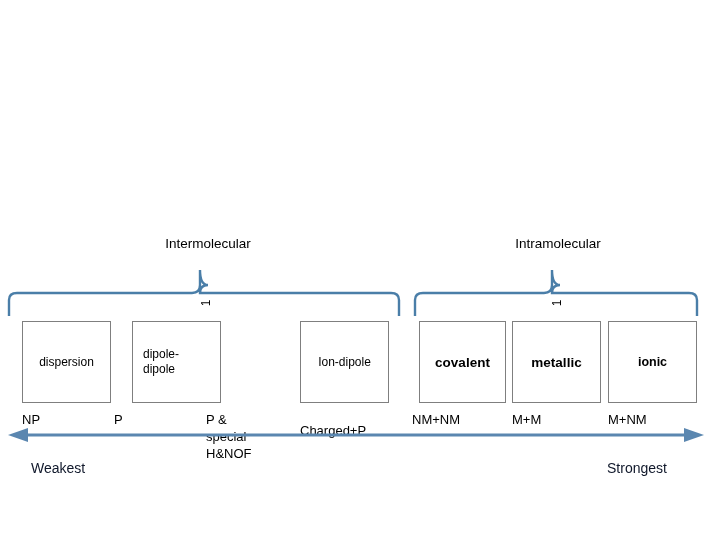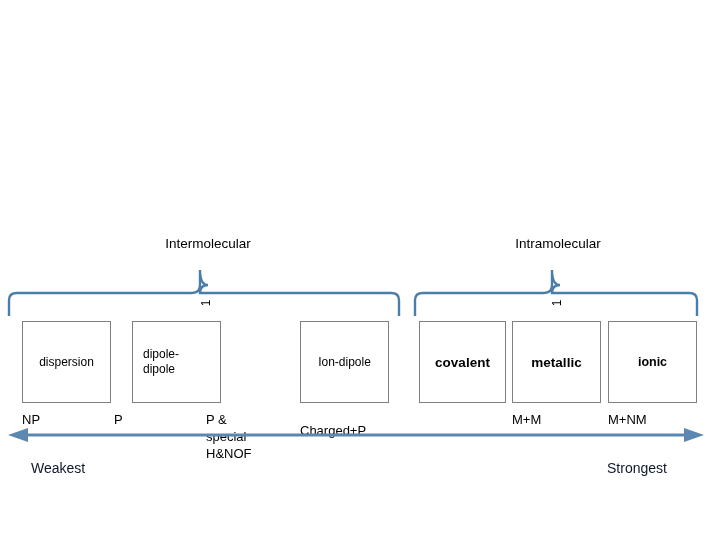--- a/index.html
+++ b/index.html
@@ -185,20 +185,21 @@
   <div class="force-box strong b7" id="box-7">
     <span class="box-label">ionic</span>
   </div>
 
   <div class="comp-label" id="comp-1">NP</div>
   <div class="comp-label" id="comp-2">P</div>
   <div class="comp-label" id="comp-3">P &amp;
 special
 H&amp;NOF</div>
   <div class="comp-label" id="comp-4">Charged+P</div>
+  <div class="comp-label" id="comp-5">NM+NM</div>
   <div class="comp-label" id="comp-6">M+M</div>
   <div class="comp-label" id="comp-7">M+NM</div>
 
   <div id="strength-arrow">
     <svg viewBox="0 0 700 22" preserveAspectRatio="none">
       <line x1="16" y1="11" x2="684" y2="11" stroke="#5B87B0" stroke-width="3.2"></line>
       <polygon points="2,11 22,4 22,18" fill="#5B87B0"></polygon>
       <polygon points="698,11 678,4 678,18" fill="#5B87B0"></polygon>
     </svg>
   </div>

